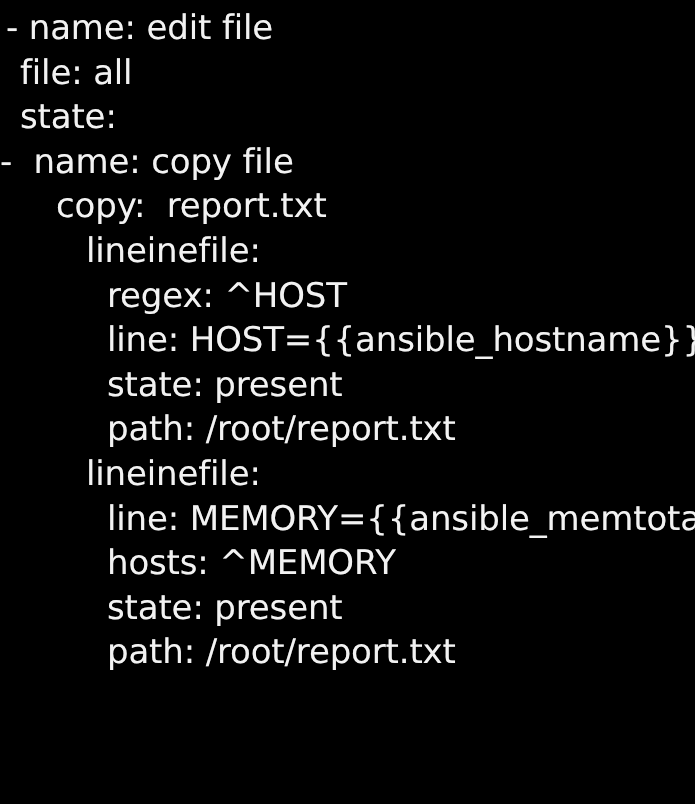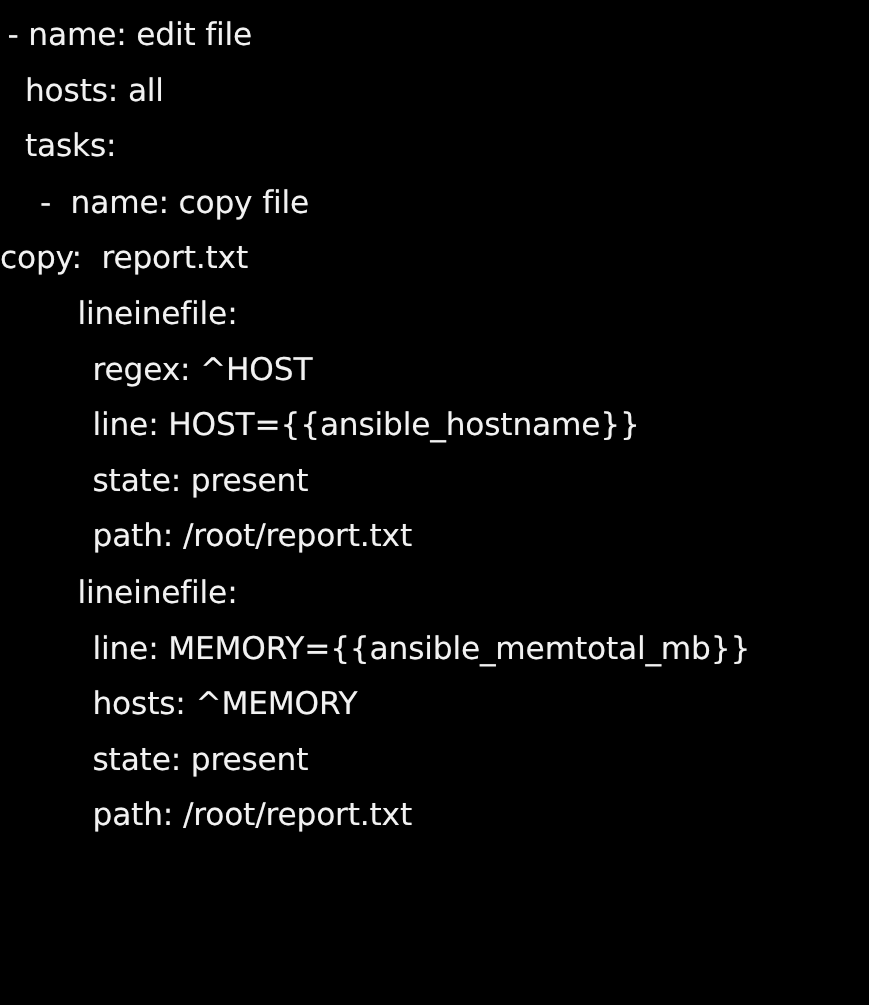--- a/index.html
+++ b/index.html
@@ -19,44 +19,44 @@
     width: 695px;
     height: 804px;
     background: #000000;
     box-sizing: border-box;
     padding: 6px 0 0 0;
   }
   .code-line {
     display: block;
     color: #f2f2f2;
     font-family: "DejaVu Sans", "Liberation Sans", sans-serif;
-    font-size: 25px;
+    font-size: 34px;
     line-height: 44.6px;
     height: 44.6px;
     white-space: pre;
     letter-spacing: -0.15px;
     text-rendering: geometricPrecision;
     -webkit-font-smoothing: antialiased;
     text-shadow: 0 0 0.6px rgba(255,255,255,0.35);
   }
   
   .ind-0  { padding-left: 6px;   }
   .ind-1  { padding-left: 20px;  }
-  .ind-2  { padding-left: 32px;  }
-  .ind-3  {  }
-  .ind-4  { padding-left: 62px;  }
-  .ind-5  { padding-left: 74px;  }
+  .ind-2  {  }
+  .ind-3  { padding-left: 56px;  }
+  .ind-4  { padding-left: 62px; margin-left: 24px;  }
+  .ind-5  { padding-left: 107px;  }
 </style>
 </head>
 <body>
 
 <div id="playbook-code" style="background: rgb(0, 0, 0); color: rgb(242, 242, 242);">
     <span class="code-line ind-0">- name: edit file</span>
-    <span class="code-line ind-1">hosts: all</span>
-    <span class="code-line ind-1">tasks:</span>
+    <span class="code-line ind-1">file: all</span>
+    <span class="code-line ind-1">state:</span>
     <span class="code-line ind-2">-  name: copy file</span>
     <span class="code-line ind-3">copy:  report.txt</span>
     <span class="code-line ind-4">lineinefile:</span>
     <span class="code-line ind-5">regex: ^HOST</span>
     <span class="code-line ind-5">line: HOST={{ansible_hostname}}</span>
     <span class="code-line ind-5">state: present</span>
     <span class="code-line ind-5">path: /root/report.txt</span>
     <span class="code-line ind-4">lineinefile:</span>
     <span class="code-line ind-5">line: MEMORY={{ansible_memtotal_mb}}</span>
     <span class="code-line ind-5">hosts: ^MEMORY</span>

